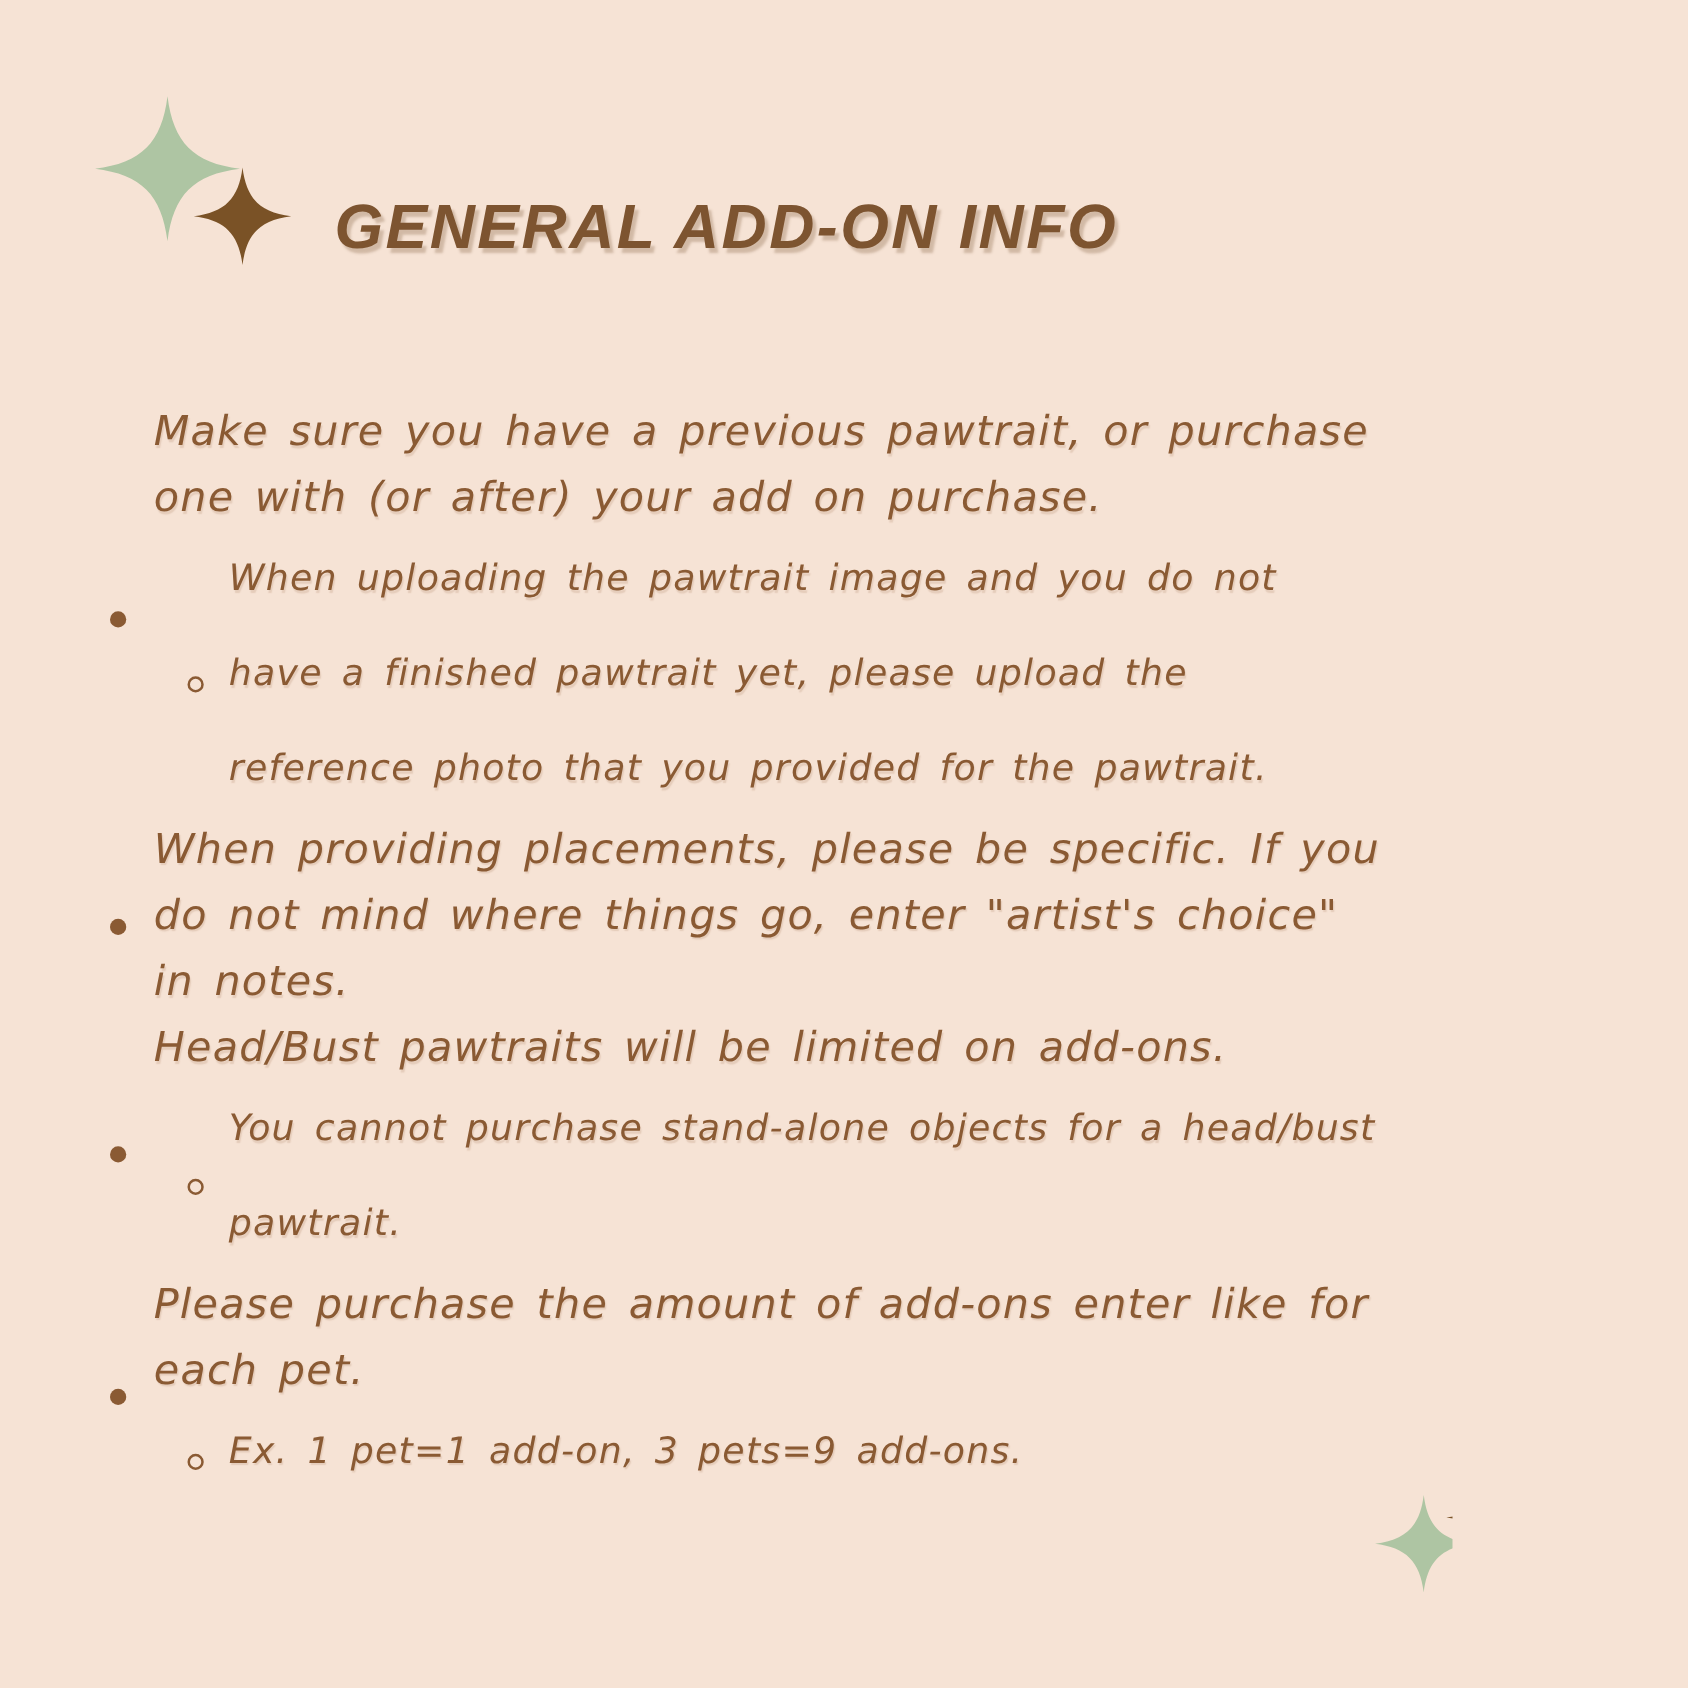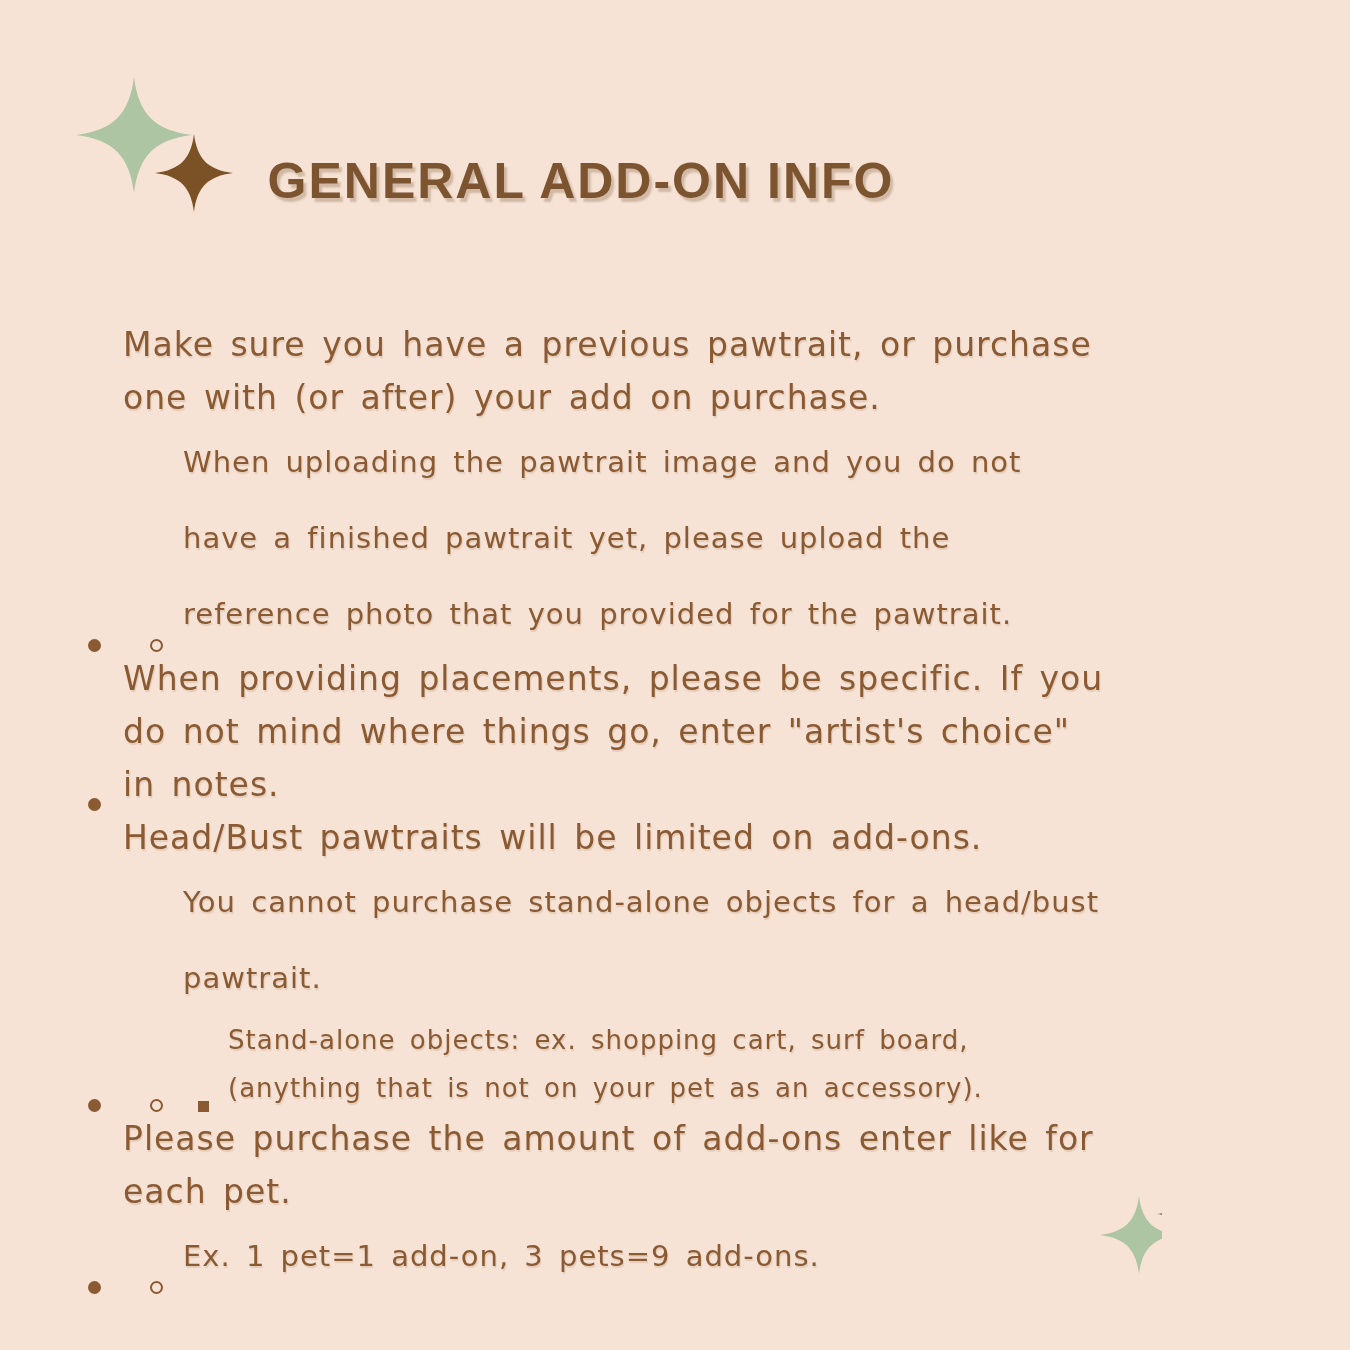--- a/index.html
+++ b/index.html
@@ -8,20 +8,21 @@
     background: #f6e3d5;
   }
   .page {
     position: relative;
     width: 1162px;
     height: 1350px;
     background: #f6e3d5;
     overflow: hidden;
     font-family: "DejaVu Sans", sans-serif;
     color: #8a5a33;
+    font-style: italic;
   }
   .sparkle {
     position: absolute;
     display: block;
   }
   .sparkle path { fill: currentColor; }
   .sparkle.green { color: #aec5a3; }
   .sparkle.brown { color: #7a5226; }
 
   .sp-tl-green  { left: 76px;   top: 76px;   width: 116px; height: 118px; }
@@ -50,21 +51,21 @@
     left: 88px;
     right: 52px;
   }
   ul {
     list-style: none;
     margin: 0;
     padding: 0;
   }
   li {
     display: flex;
-    align-items: flex-end;
+    align-items: center;
   }
   .li-body { flex: 1; min-width: 0; }
 
   .li-text {
     display: block;
     letter-spacing: 1px;
     word-spacing: 5px;
     text-shadow: 1px 2px 1px rgba(170, 125, 90, 0.22);
   }
   .t1 { font-size: 33px; line-height: 53px; }
@@ -135,26 +136,20 @@
       <li>
         <span class="marker dot"></span>
         <div class="li-body">
           <span class="li-text t1">Head/Bust pawtraits will be limited on add-ons.</span>
           <ul class="l2">
             <li>
               <span class="marker circle"></span>
               <div class="li-body">
                 <span class="li-text t2">You cannot purchase stand-alone objects for a head/bust pawtrait.</span>
                 <ul class="l3">
-                  <li>
-                    <span class="marker square"></span>
-                    <div class="li-body">
-                      <span class="li-text t3">Stand-alone objects: ex. shopping cart, surf board, (anything that is not on your pet as an accessory).</span>
-                    </div>
-                  </li>
                 </ul>
               </div>
             </li>
           </ul>
         </div>
       </li>
 
       <li>
         <span class="marker dot"></span>
         <div class="li-body">

